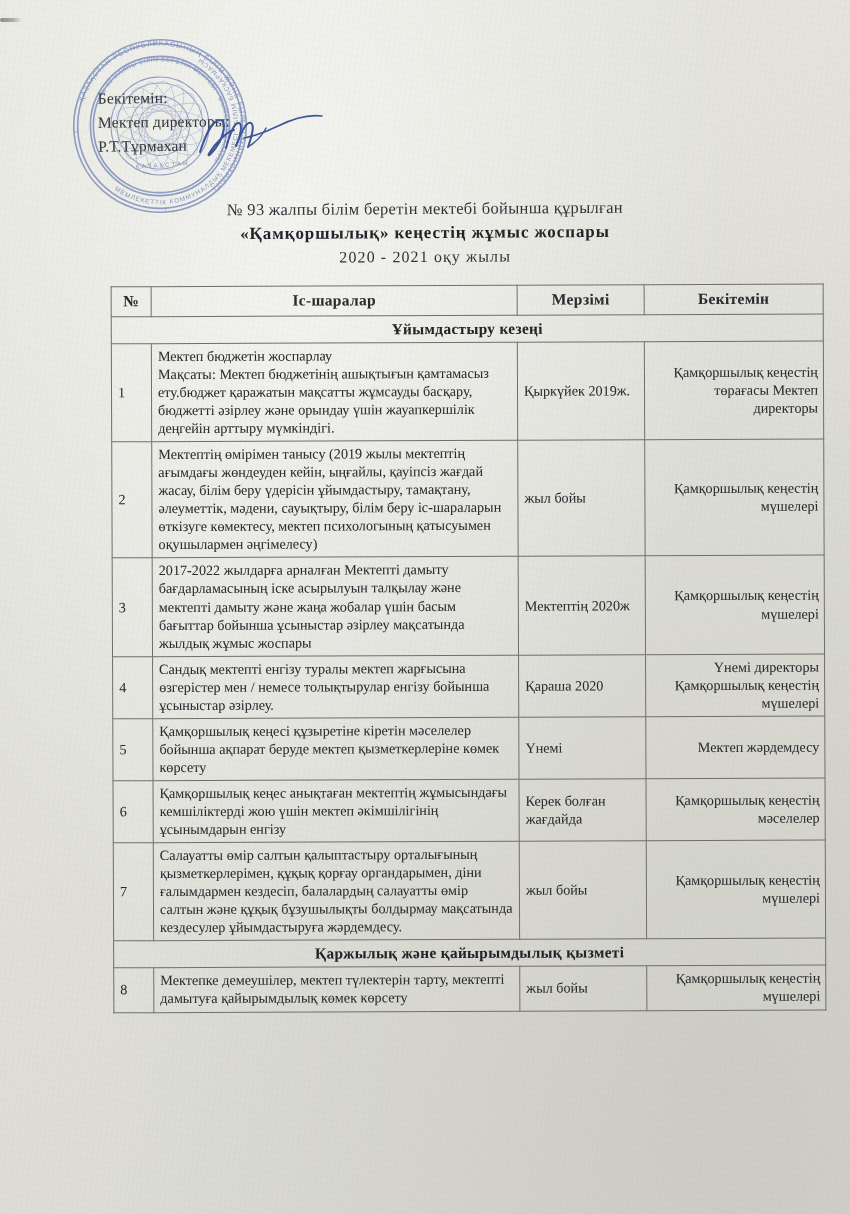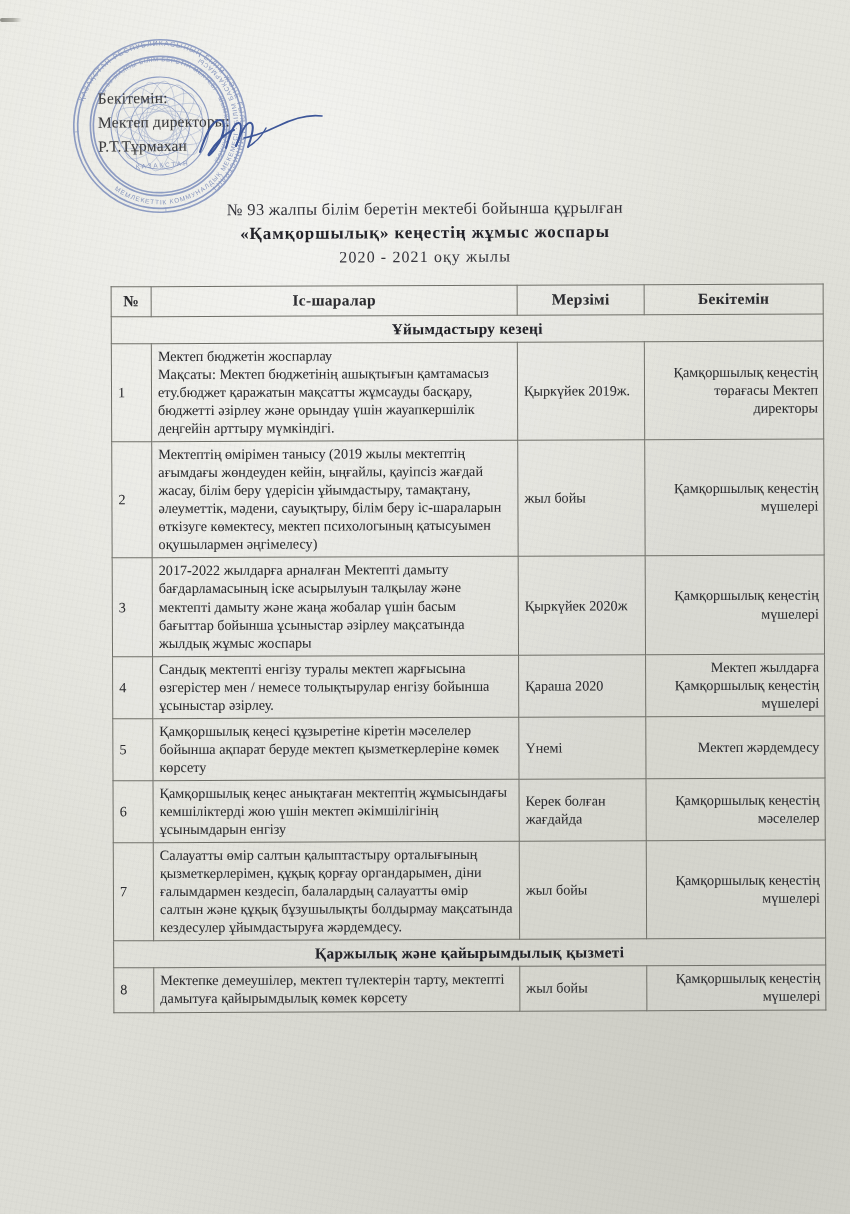--- a/index.html
+++ b/index.html
@@ -283,28 +283,28 @@
         </tr>
         <tr>
           <td class="c-num">2</td>
           <td class="c-act">Мектептің өмірімен танысу (2019 жылы мектептің ағымдағы жөндеуден кейін, ыңғайлы, қауіпсіз жағдай жасау, білім беру үдерісін ұйымдастыру, тамақтану, әлеуметтік, мәдени, сауықтыру, білім беру іс-шараларын өткізуге көмектесу, мектеп психологының қатысуымен оқушылармен әңгімелесу)</td>
           <td class="c-term">жыл бойы</td>
           <td class="c-resp">Қамқоршылық кеңестің мүшелері</td>
         </tr>
         <tr>
           <td class="c-num">3</td>
           <td class="c-act">2017-2022 жылдарға арналған Мектепті дамыту бағдарламасының іске асырылуын талқылау және мектепті дамыту және жаңа жобалар үшін басым бағыттар бойынша ұсыныстар әзірлеу мақсатында жылдық жұмыс жоспары</td>
-          <td class="c-term">Қыркүйек 2020ж</td>
+          <td class="c-term">Мектептің 2020ж</td>
           <td class="c-resp">Қамқоршылық кеңестің мүшелері</td>
         </tr>
         <tr>
           <td class="c-num">4</td>
           <td class="c-act">Сандық  мектепті енгізу туралы мектеп жарғысына өзгерістер мен / немесе толықтырулар енгізу бойынша ұсыныстар әзірлеу.</td>
           <td class="c-term">Қараша 2020</td>
-          <td class="c-resp">Мектеп жылдарға Қамқоршылық кеңестің мүшелері</td>
+          <td class="c-resp">Үнемі директоры Қамқоршылық кеңестің мүшелері</td>
         </tr>
         <tr>
           <td class="c-num">5</td>
           <td class="c-act">Қамқоршылық кеңесі құзыретіне кіретін мәселелер бойынша ақпарат беруде мектеп қызметкерлеріне көмек көрсету</td>
           <td class="c-term">Үнемі</td>
           <td class="c-resp">Мектеп жәрдемдесу</td>
         </tr>
         <tr>
           <td class="c-num">6</td>
           <td class="c-act">Қамқоршылық кеңес анықтаған мектептің жұмысындағы кемшіліктерді жою үшін мектеп әкімшілігінің ұсынымдарын енгізу</td>

